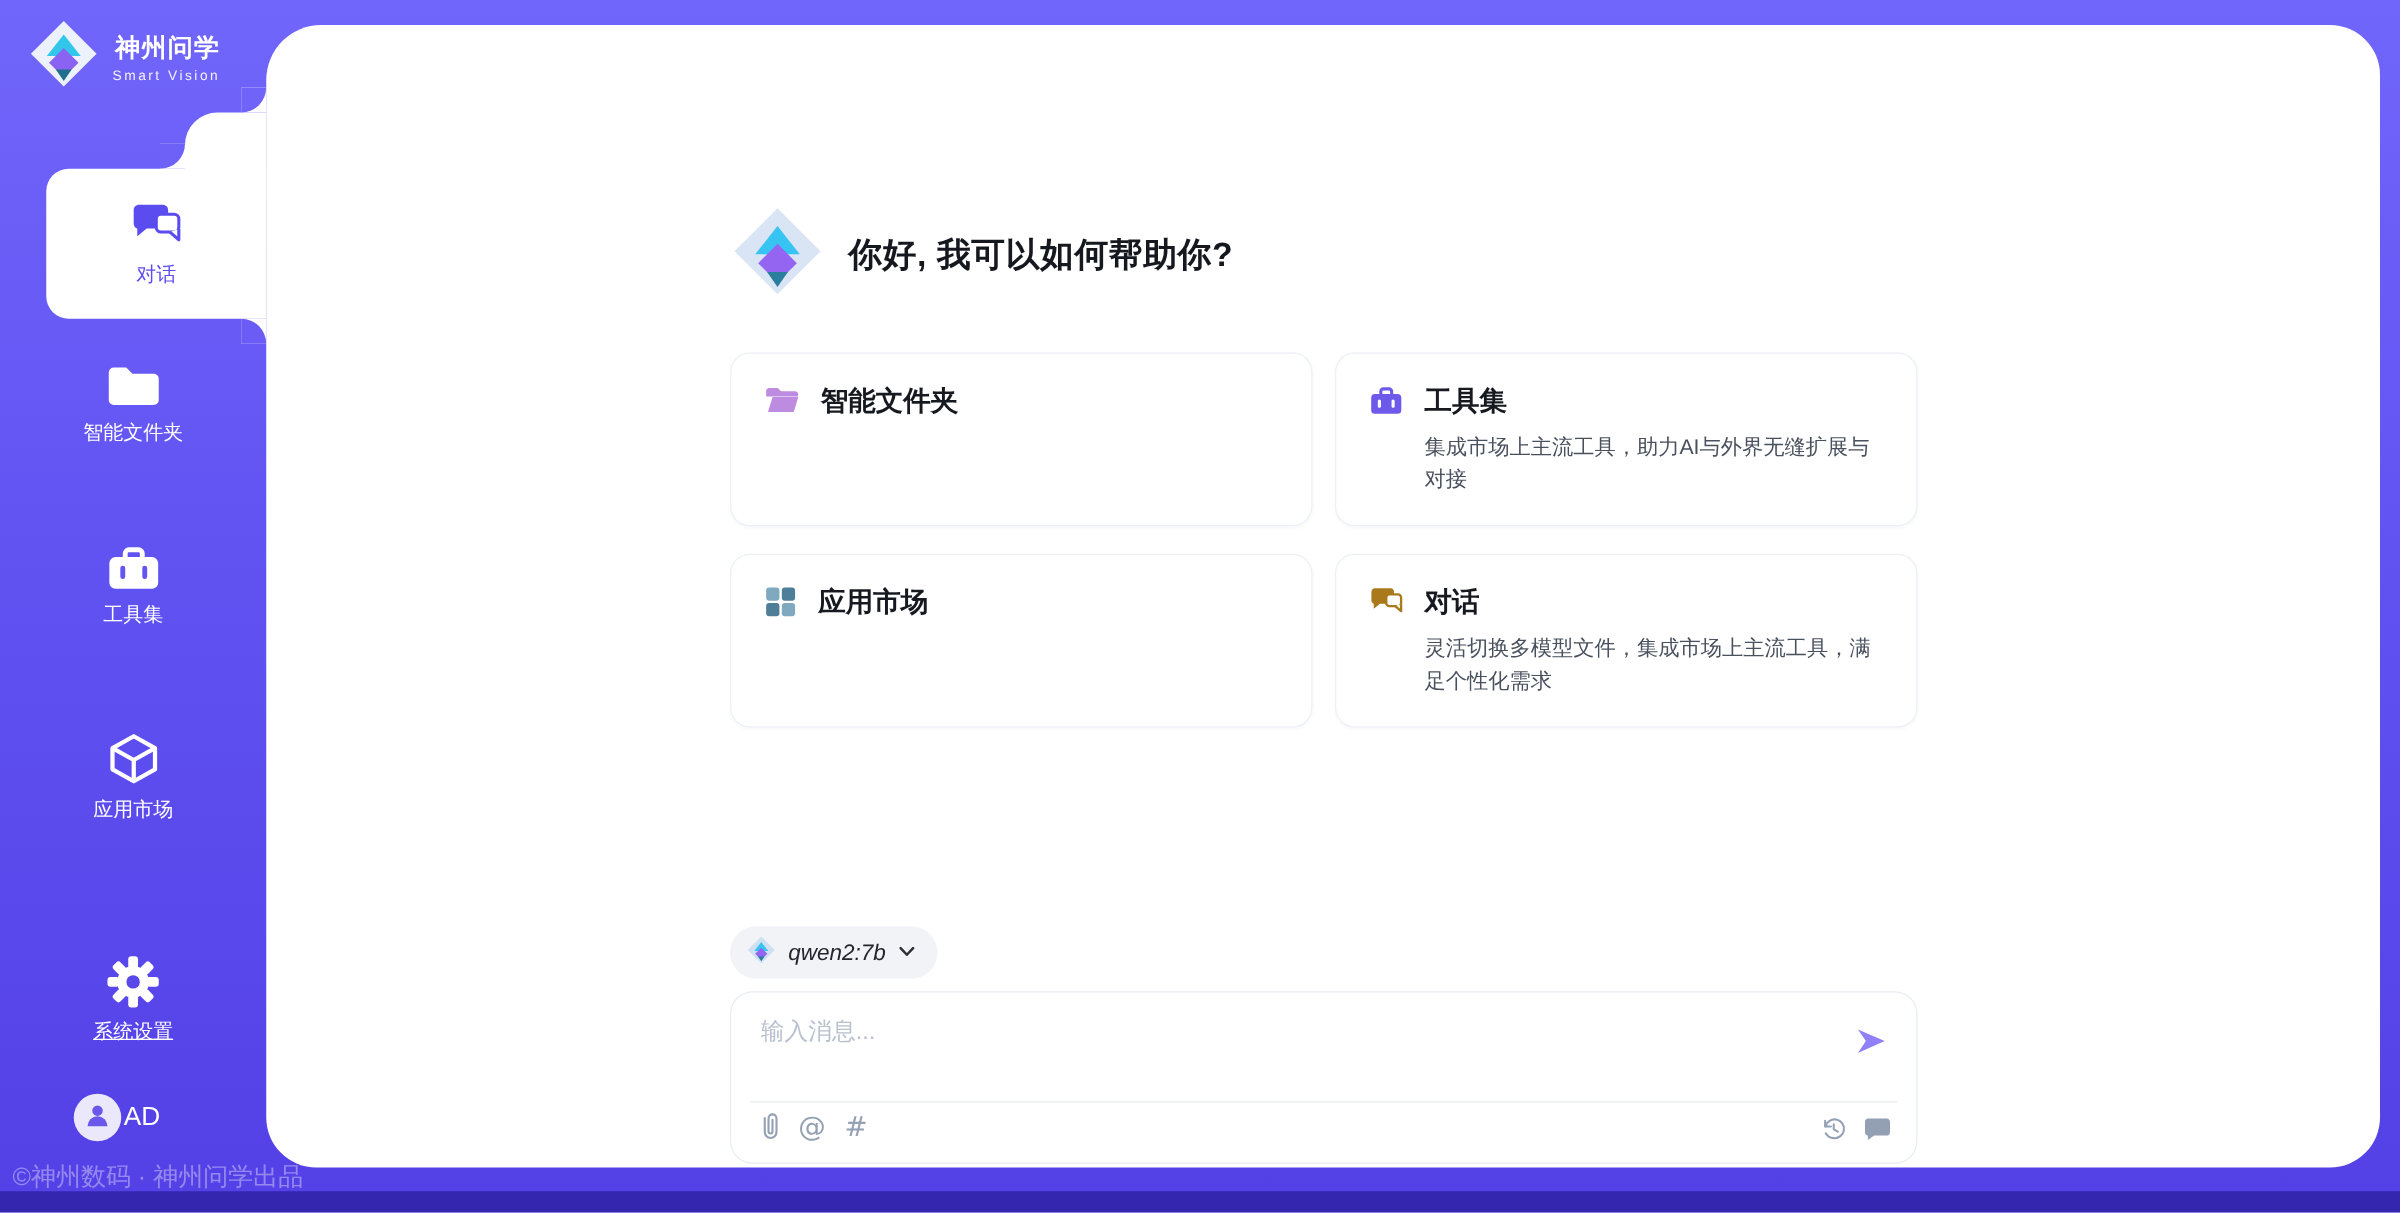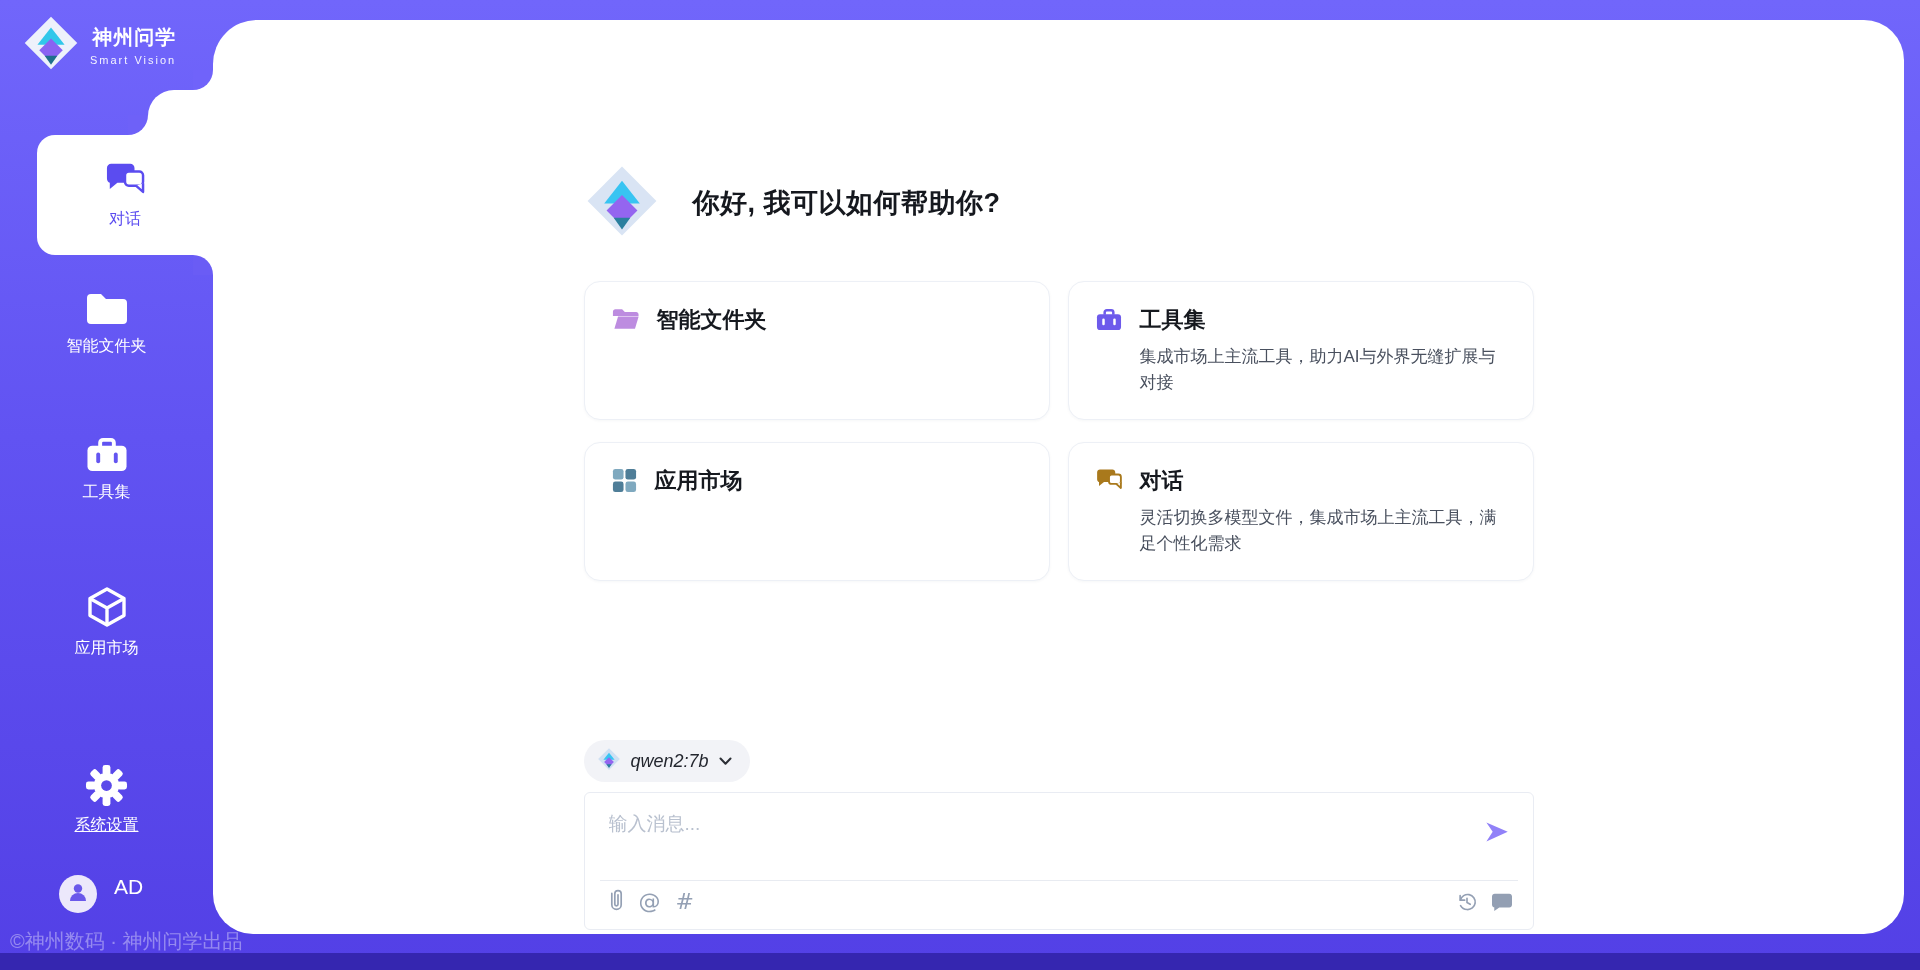--- a/index.html
+++ b/index.html
@@ -34,48 +34,48 @@
   .active-tab .nav-label { color:#5b4cf0; font-size:16px; font-weight:500; }
 
   
   .bump { position:absolute; left:148px; top:90px; width:65px; height:70px; background:#fff; border-radius:26px 0 0 0; }
   .fillet { position:absolute; width:20px; height:20px; background:#fff; }
   .fillet::after { content:''; position:absolute; inset:0; }
   .fillet-a { left:193px; top:70px; }  .fillet-a::after { background:#7063fa; border-bottom-right-radius:20px; }
   .fillet-b { left:128px; top:115px; } .fillet-b::after { background:#6e61f8; border-bottom-right-radius:20px; }
   .fillet-c { left:193px; top:255px; } .fillet-c::after { background:#6a5cf5; border-top-right-radius:20px; }
 
-  .user-row { position:absolute; left:59px; top:875px; display:flex; gap:17px; cursor:pointer; }
+  .user-row { position:absolute; left:59px; top:875px; display:flex; align-items:center; gap:2px; cursor:pointer; }
   .avatar { width:38px; height:38px; border-radius:50%; background:#ece8fb; display:flex; align-items:center; justify-content:center; }
   .user-initials { color:#fff; font-size:21px; }
   .copyright { position:absolute; left:10px; top:928px; width:200px; font-size:20px; color:rgba(255,255,255,.38); white-space:nowrap; }
 
   
   .main-panel { position:absolute; left:213px; top:20px; right:16px; bottom:36px;
     background:#fff; border-radius:44px 40px 40px 40px; overflow:hidden; }
   .content { width:950px; margin:0 auto; }
 
-  .greeting { margin-top:143px; display:flex; align-items:center; gap:33px; }
+  .greeting { margin-top:143px; display:flex; align-items:center; gap:19px; }
   .greeting h1 { font-size:27px; font-weight:700; color:#15181e; letter-spacing:.5px; }
 
   .cards { margin-top:38px; display:grid; grid-template-columns:1fr 1fr; gap:22px 18px; }
   .card { background:#fff; border:1px solid #edf0f6; border-radius:16px; padding:23px 26px;
     min-height:130px; display:flex; gap:17px; align-items:flex-start; cursor:pointer;
     box-shadow:0 1px 3px rgba(30,40,80,.04); }
   .card-icon { flex:none; margin-top:1px; }
   .card-title { font-size:22px; font-weight:700; color:#16191f; }
   .card-desc { margin-top:9px; font-size:17px; line-height:26px; color:#49505e; }
 
   .chip-row { margin-top:159px; }
   .model-chip { display:inline-flex; align-items:center; gap:10px; height:42px; padding:0 18px 0 13px;
     background:#f2f3f7; border-radius:21px; cursor:pointer; }
   .model-chip .model-label { font-size:18px; color:#23262e;font-style:italic; }
 
   .composer { margin-top:10px; position:relative; height:138px; background:#fff;
-    border:1.5px solid #e9ecf3; border-radius:6px; }
+    border:1.5px solid #e9ecf3; border-radius:18px; }
   .composer-input { position:absolute; left:24px; top:18px; width:840px; height:60px;
     border:none; outline:none; resize:none; font-family:inherit; font-size:19px; color:#333; background:transparent; }
   .composer-input::placeholder { color:#b9c1cf; }
   .send-btn { position:absolute; right:22px; top:25px; width:28px; height:28px; border:none; background:transparent; cursor:pointer; padding:0; }
   .composer-divider { position:absolute; left:15px; right:15px; top:87px; height:1px; background:#e8ebf1; }
   .composer-tools { position:absolute; left:24px; bottom:13px; display:flex; align-items:center; gap:15px; }
   .composer-right { position:absolute; right:20px; bottom:13px; display:flex; align-items:center; gap:13px; }
   .tool-btn { border:none; background:transparent; cursor:pointer; padding:0; display:flex; align-items:center; color:#94a0b4; }
   .tool-glyph { font-size:22px; color:#94a0b4; font-family:"DejaVu Sans",sans-serif; }
 </style>

